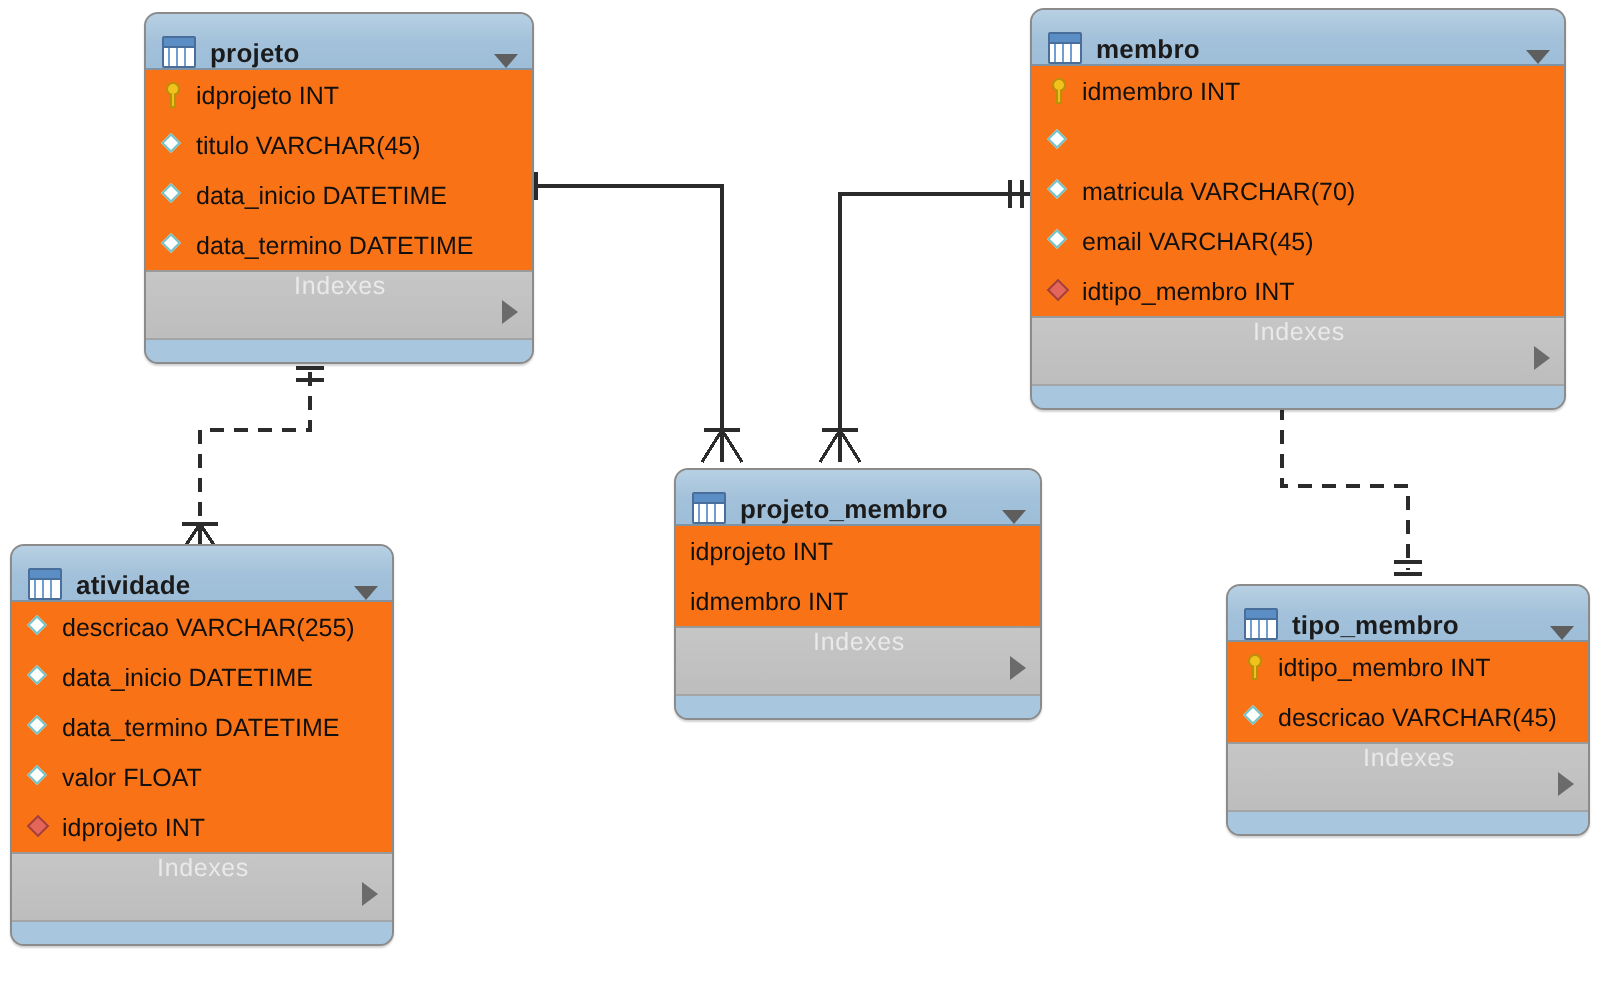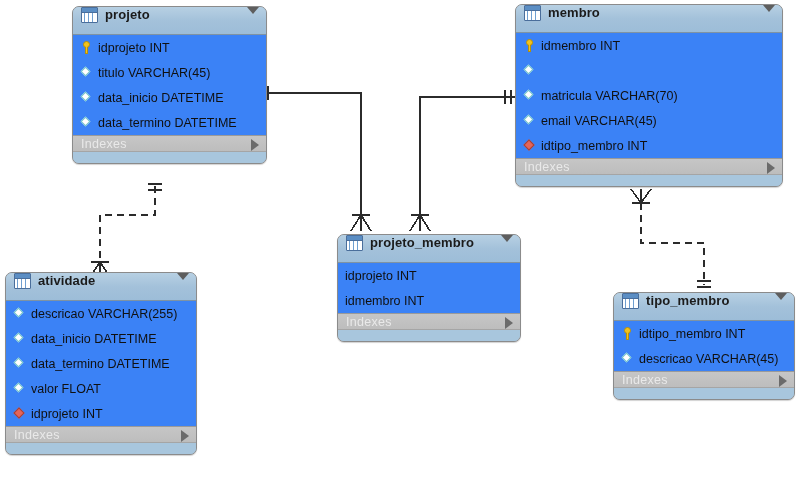--- a/index.html
+++ b/index.html
@@ -18,21 +18,21 @@
     position:absolute;z-index:2;
     box-sizing:border-box;
     border:1px solid #8b8b8b;
     border-radius:7px;
     background:#a8c6dd;
     box-shadow:0 1px 1px rgba(0,0,0,.18);
     overflow:hidden;
   }
   .tbl-title{
     height:28px;
-    display:flex;align-items:flex-start;
+    display:flex;align-items:flex-end;
     padding:0 7px 0 8px;
     background:linear-gradient(to bottom,#b7d0e3 0%,#a3c1da 52%,#9dbdd8 100%);
     border-bottom:1px solid #7f93a3;
     box-sizing:border-box;
   }
   .tbl-icon{
     width:15px;height:14px;flex:0 0 auto;margin-right:7px;
     border:1px solid #4a6e9b;border-radius:1px;
     background:
       linear-gradient(to right,
@@ -51,21 +51,21 @@
     white-space:nowrap;letter-spacing:.1px;
   }
   .tbl-caret{
     margin-left:auto;
     width:0;height:0;
     border-left:6px solid transparent;border-right:6px solid transparent;
     border-top:7px solid #5e5e5e;
   }
 
   .cols{
-    background:#3b82f6;
+    background:#f97316;
     border-bottom:1px solid #9a9a9a;
   }
   .col-row{
     display:flex;align-items:center;
     height:25px;
     padding:0 6px 0 7px;
     box-sizing:border-box;
     font-size:12.5px;color:#101010;
     white-space:nowrap;
   }
@@ -93,24 +93,25 @@
   }
   
   .ic-fk::before{
     content:"";position:absolute;left:2px;top:2px;
     width:8px;height:8px;
     background:#e4655a;border:1px solid #a33f36;
     transform:rotate(45deg);box-sizing:border-box;
   }
 
   .idx-row{
-    display:flex;align-items:flex-end;
-    height:16px;padding:0 7px 0 8px;box-sizing:border-box;
+    display:flex;align-items:center;
+    height:34px;padding:0 7px 0 8px;box-sizing:border-box;
     background:linear-gradient(to bottom,#c6c6c6 0%,#bdbdbd 100%);
     border-bottom:1px solid #a5a5a5;
+    flex-direction:column;
   }
   .idx-label{font-size:12.5px;color:#e9e9e9;letter-spacing:.3px;}
   .idx-caret{
     margin-left:auto;width:0;height:0;
     border-top:6px solid transparent;border-bottom:6px solid transparent;
     border-left:8px solid #6b6b6b;
   }
   .tbl-foot{height:11px;background:#a8c6dd;}
 </style>
 </head>

